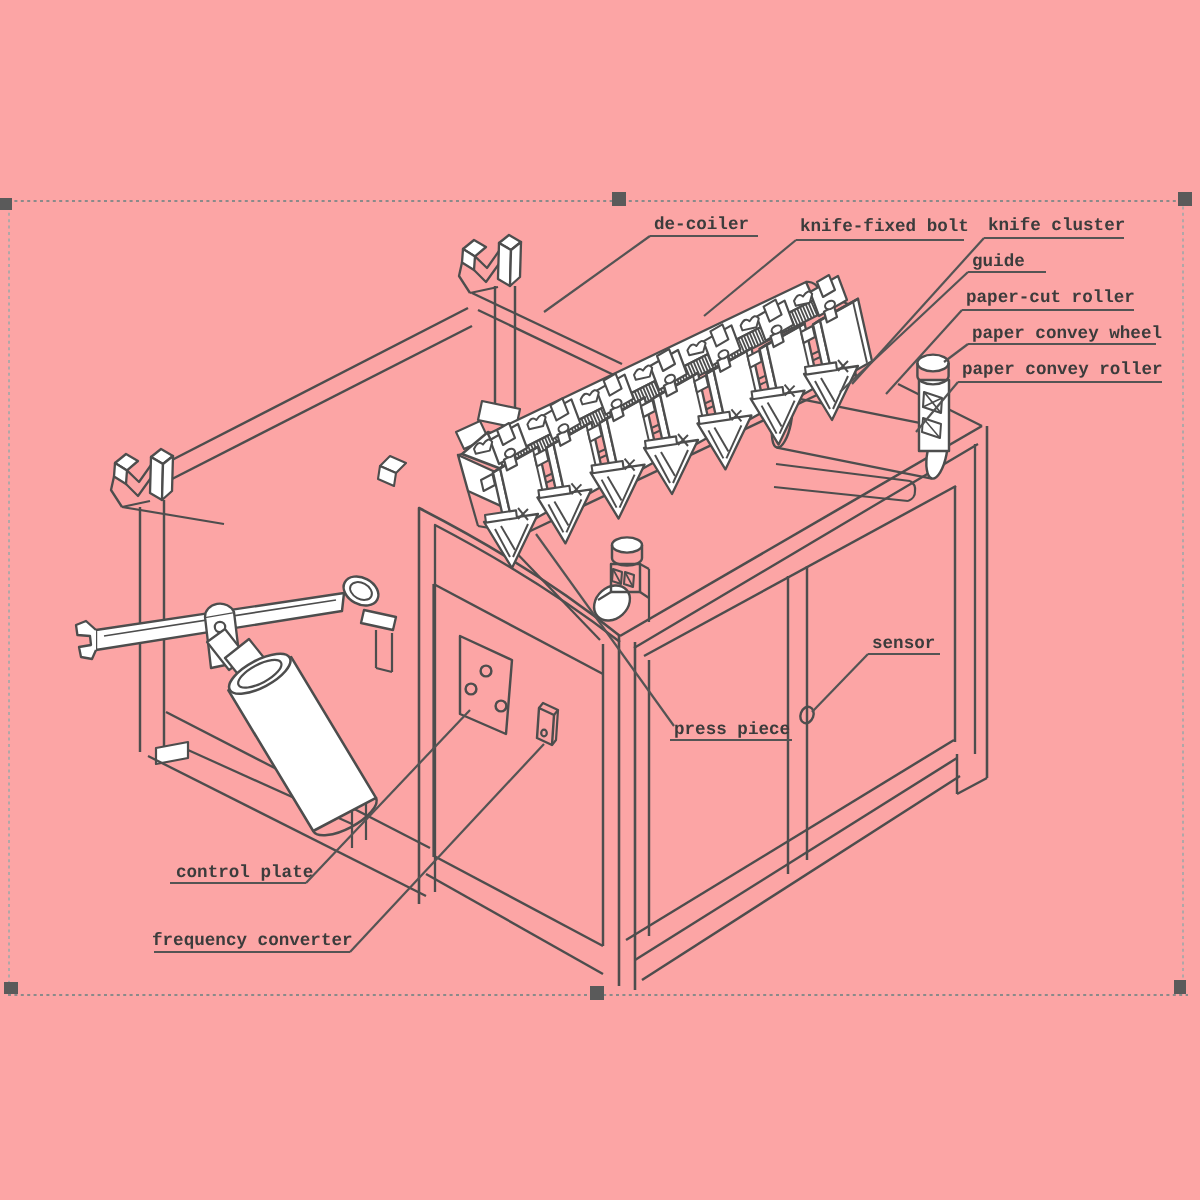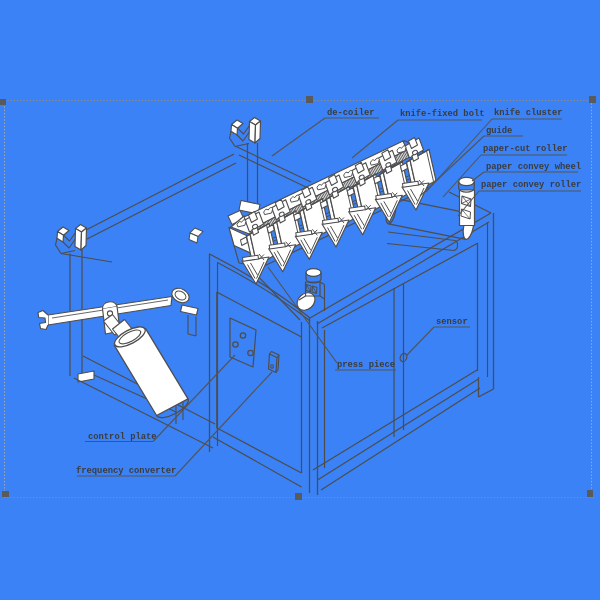--- a/index.html
+++ b/index.html
@@ -1,14 +1,14 @@
 <!DOCTYPE html>
 <html><head><meta charset="utf-8"><style>
 html,body{margin:0;padding:0;background:#ffffff;}
-#c{position:relative;width:600px;height:600px;background:#3b82f6;overflow:hidden;}
+#c{position:relative;width:600px;height:600px;background:#fca5a5;overflow:hidden;}
 </style></head><body>
 <div id="c">
 <svg width="600" height="600" viewBox="0 0 600 600">
 <line x1="4" y1="100.5" x2="594" y2="100.5" stroke="#8a8a8a" stroke-width="1" stroke-dasharray="1.5,1.7"></line>
 <line x1="4" y1="497.5" x2="594" y2="497.5" stroke="#8a8a8a" stroke-width="1" stroke-dasharray="1.5,1.7"></line>
 <line x1="4.5" y1="100" x2="4.5" y2="497" stroke="#a8a8a8" stroke-width="0.9" stroke-dasharray="1.5,1.7"></line>
 <line x1="591.5" y1="100" x2="591.5" y2="497" stroke="#a8a8a8" stroke-width="0.9" stroke-dasharray="1.5,1.7"></line>
 <rect x="0" y="99" width="6" height="6" fill="#5a5a5a"></rect>
 <rect x="306" y="96" width="7" height="7" fill="#5a5a5a"></rect>
 <rect x="589" y="96" width="7" height="7" fill="#5a5a5a"></rect>

